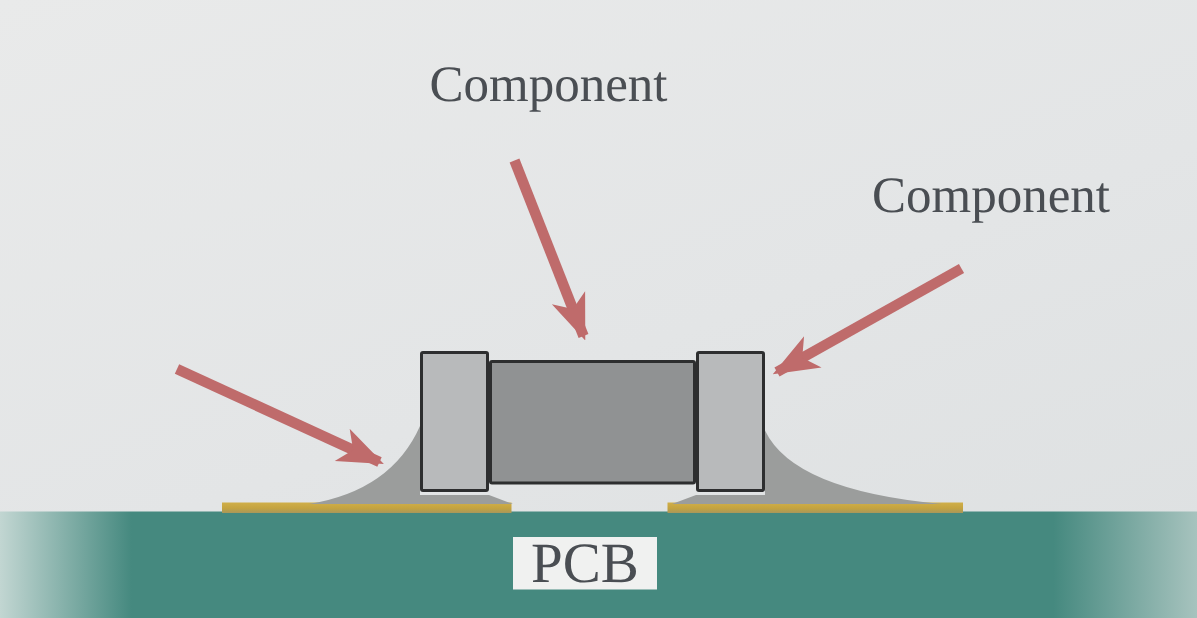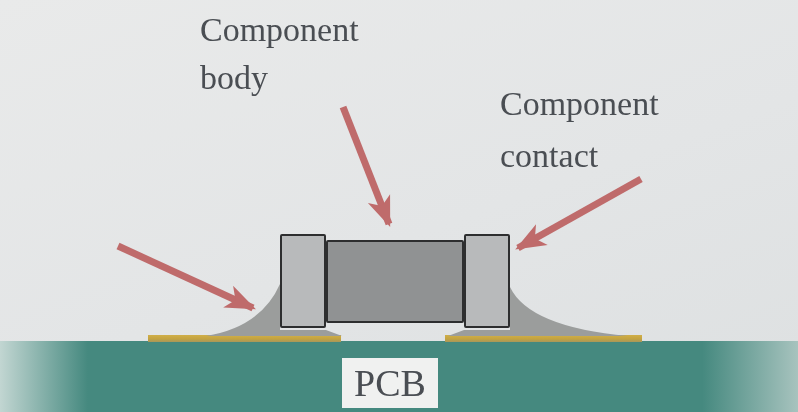--- a/index.html
+++ b/index.html
@@ -67,31 +67,32 @@
 
   
   .arrow-line { stroke: var(--c-arrow); stroke-width: 7; fill: none; }
   .arrow-head { fill: var(--c-arrow); }
 
   
   .label {
     position: absolute;
     color: var(--c-text);
     font-size: 34px;
-    text-align: left;
+    text-align: right;
     white-space: nowrap;
+    margin-top: 27px;
   }
   .label-body    { left: 200px; top: 6px;   width: 245px; line-height: 48px; }
   .label-contact { left: 500px; top: 78px;  width: 240px; line-height: 52px; }
   .label-solder  { left: 40px;  top: 196px; width: 120px; line-height: 40px; }
 
   .pcb-label {
     position: absolute;
     left: 342px; top: 358px;
-    width: 96px; height: 50px;
+    width: 96px; height: 35px;
     background: var(--c-pcb_label_bg);
     color: var(--c-text);
     font-size: 38px;
     display: flex;
     align-items: center;
     justify-content: center;
   }
 </style>
 </head>
 <body>
@@ -118,26 +119,24 @@
         <path class="arrow-head" d="M0.5,0.3 L10,4 L0.5,7.7 L3,4 Z"></path>
       </marker>
     </defs>
     <line class="arrow-line" x1="118" y1="246" x2="253" y2="308" marker-end="url(#arrowhead)"></line>
     <line class="arrow-line" x1="343" y1="107" x2="389" y2="224" marker-end="url(#arrowhead)"></line>
     <line class="arrow-line" x1="641" y1="179" x2="518" y2="248" marker-end="url(#arrowhead)"></line>
   </svg>
 
   <div class="label label-body">
     <div>Component</div>
-    <div>body</div>
   </div>
 
   <div class="label label-contact">
     <div>Component</div>
-    <div>contact</div>
   </div>
 
 
   <div class="pcb-label">
     <span>PCB</span>
   </div>
 
 </div>
 
 </body></html>

